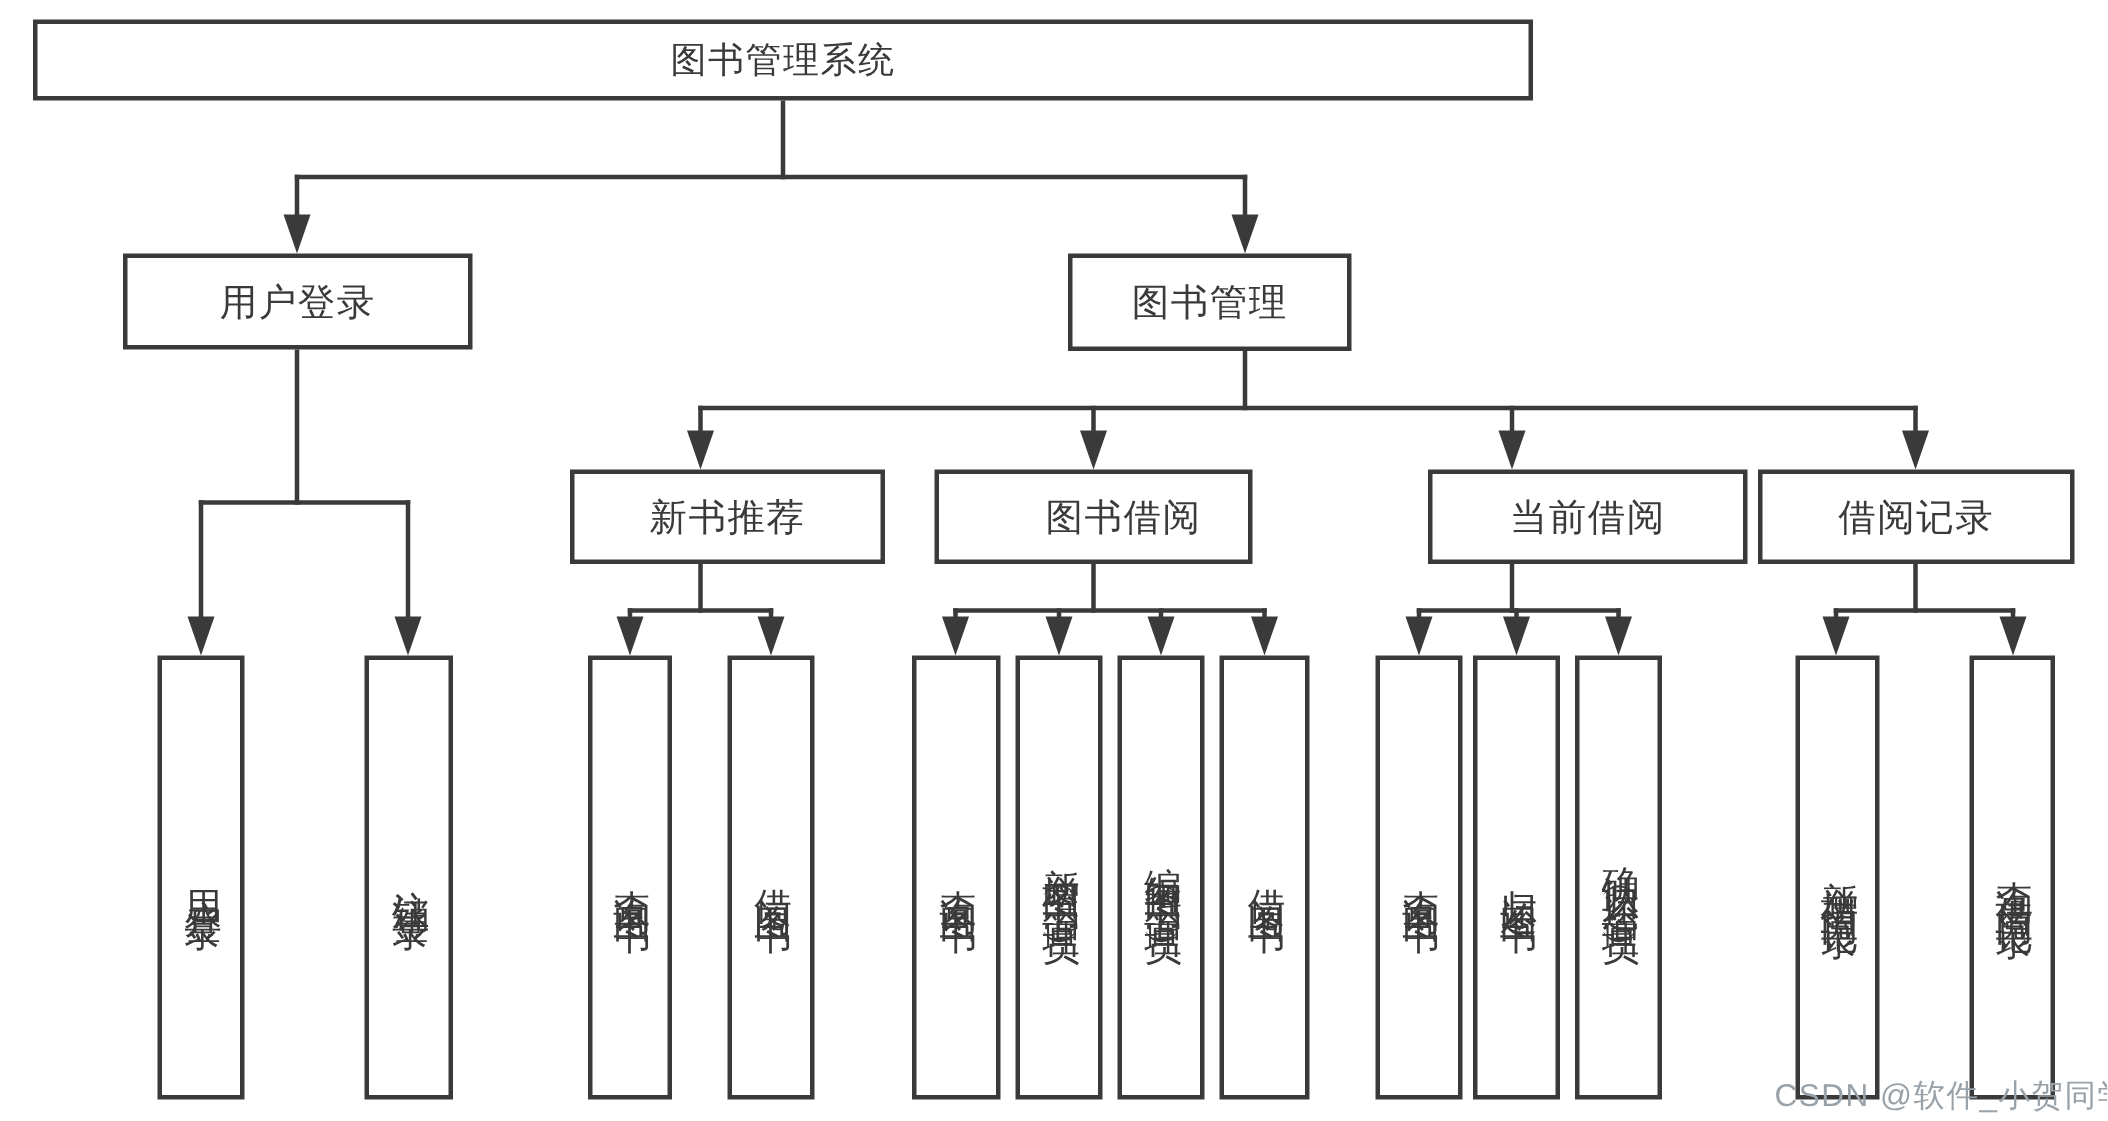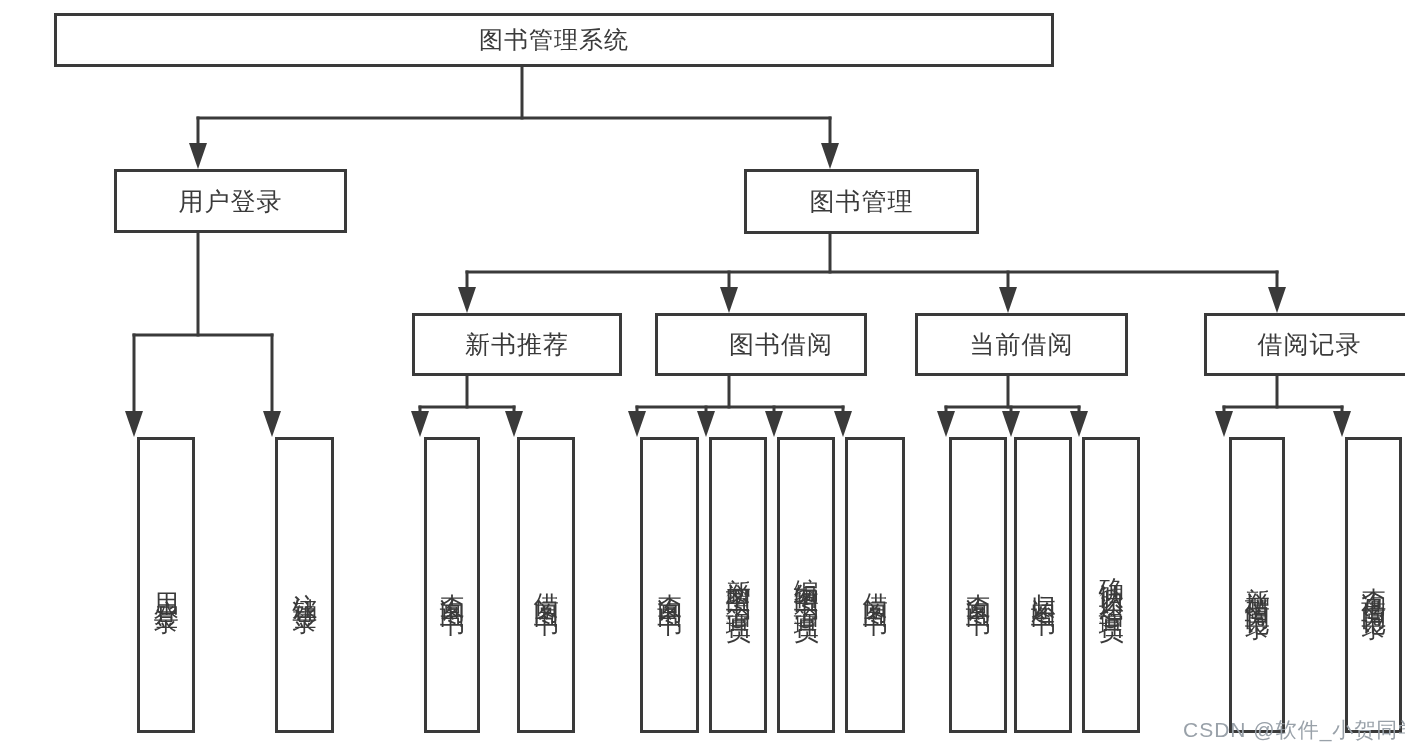--- a/index.html
+++ b/index.html
@@ -11,21 +11,20 @@
     overflow:hidden;
   }
   #wires{position:absolute;left:0;top:0;width:1405px;height:747px;}
   .box{
     position:absolute;
     box-sizing:border-box;
     border:3px solid #3a3a3a;
     background:#ffffff;
     display:flex;align-items:center;justify-content:center;
     color:#3a3a3a;
-    margin-left:32px;
   }
   .box span{white-space:nowrap;}
   .h{font-size:25px;letter-spacing:1px;}
   .root-box{font-size:24px;letter-spacing:1px;}
   .v span{
     writing-mode:vertical-rl;
     text-orientation:mixed;
     font-size:25px;
     letter-spacing:6px;
     line-height:1.1;
@@ -116,31 +115,31 @@
     </g>
   </svg>
 
   <div class="box h root-box" style="left:22px;top:13px;width:1000px;height:54px;">
     <span>图书管理系统</span>
   </div>
 
   <div class="box h" style="left:82px;top:169px;width:233px;height:64px;">
     <span>用户登录</span>
   </div>
-  <div class="box h" style="left:712px;top:169px;width:235px;height:65px;">
+  <div class="box h" style="left:712px;top:169px;width:189px;height:65px;">
     <span>图书管理</span>
   </div>
 
   <div class="box h" style="left:380px;top:313px;width:210px;height:63px;">
     <span>新书推荐</span>
   </div>
   <div class="box h" style="left:623px;top:313px;width:212px;height:63px;padding-left:40px;">
     <span>图书借阅</span>
   </div>
-  <div class="box h" style="left:883px;top:313px;width:213px;height:63px;">
+  <div class="box h" style="left:952px;top:313px;width:213px;height:63px;">
     <span>当前借阅</span>
   </div>
   <div class="box h" style="left:1172px;top:313px;width:211px;height:63px;align-items:center;">
     <span>借阅记录</span>
   </div>
 
   <div class="box v" style="left:105px;top:437px;width:58px;height:296px;">
     <span>用户登录</span>
   </div>
   <div class="box v" style="left:243px;top:437px;width:59px;height:296px;">

